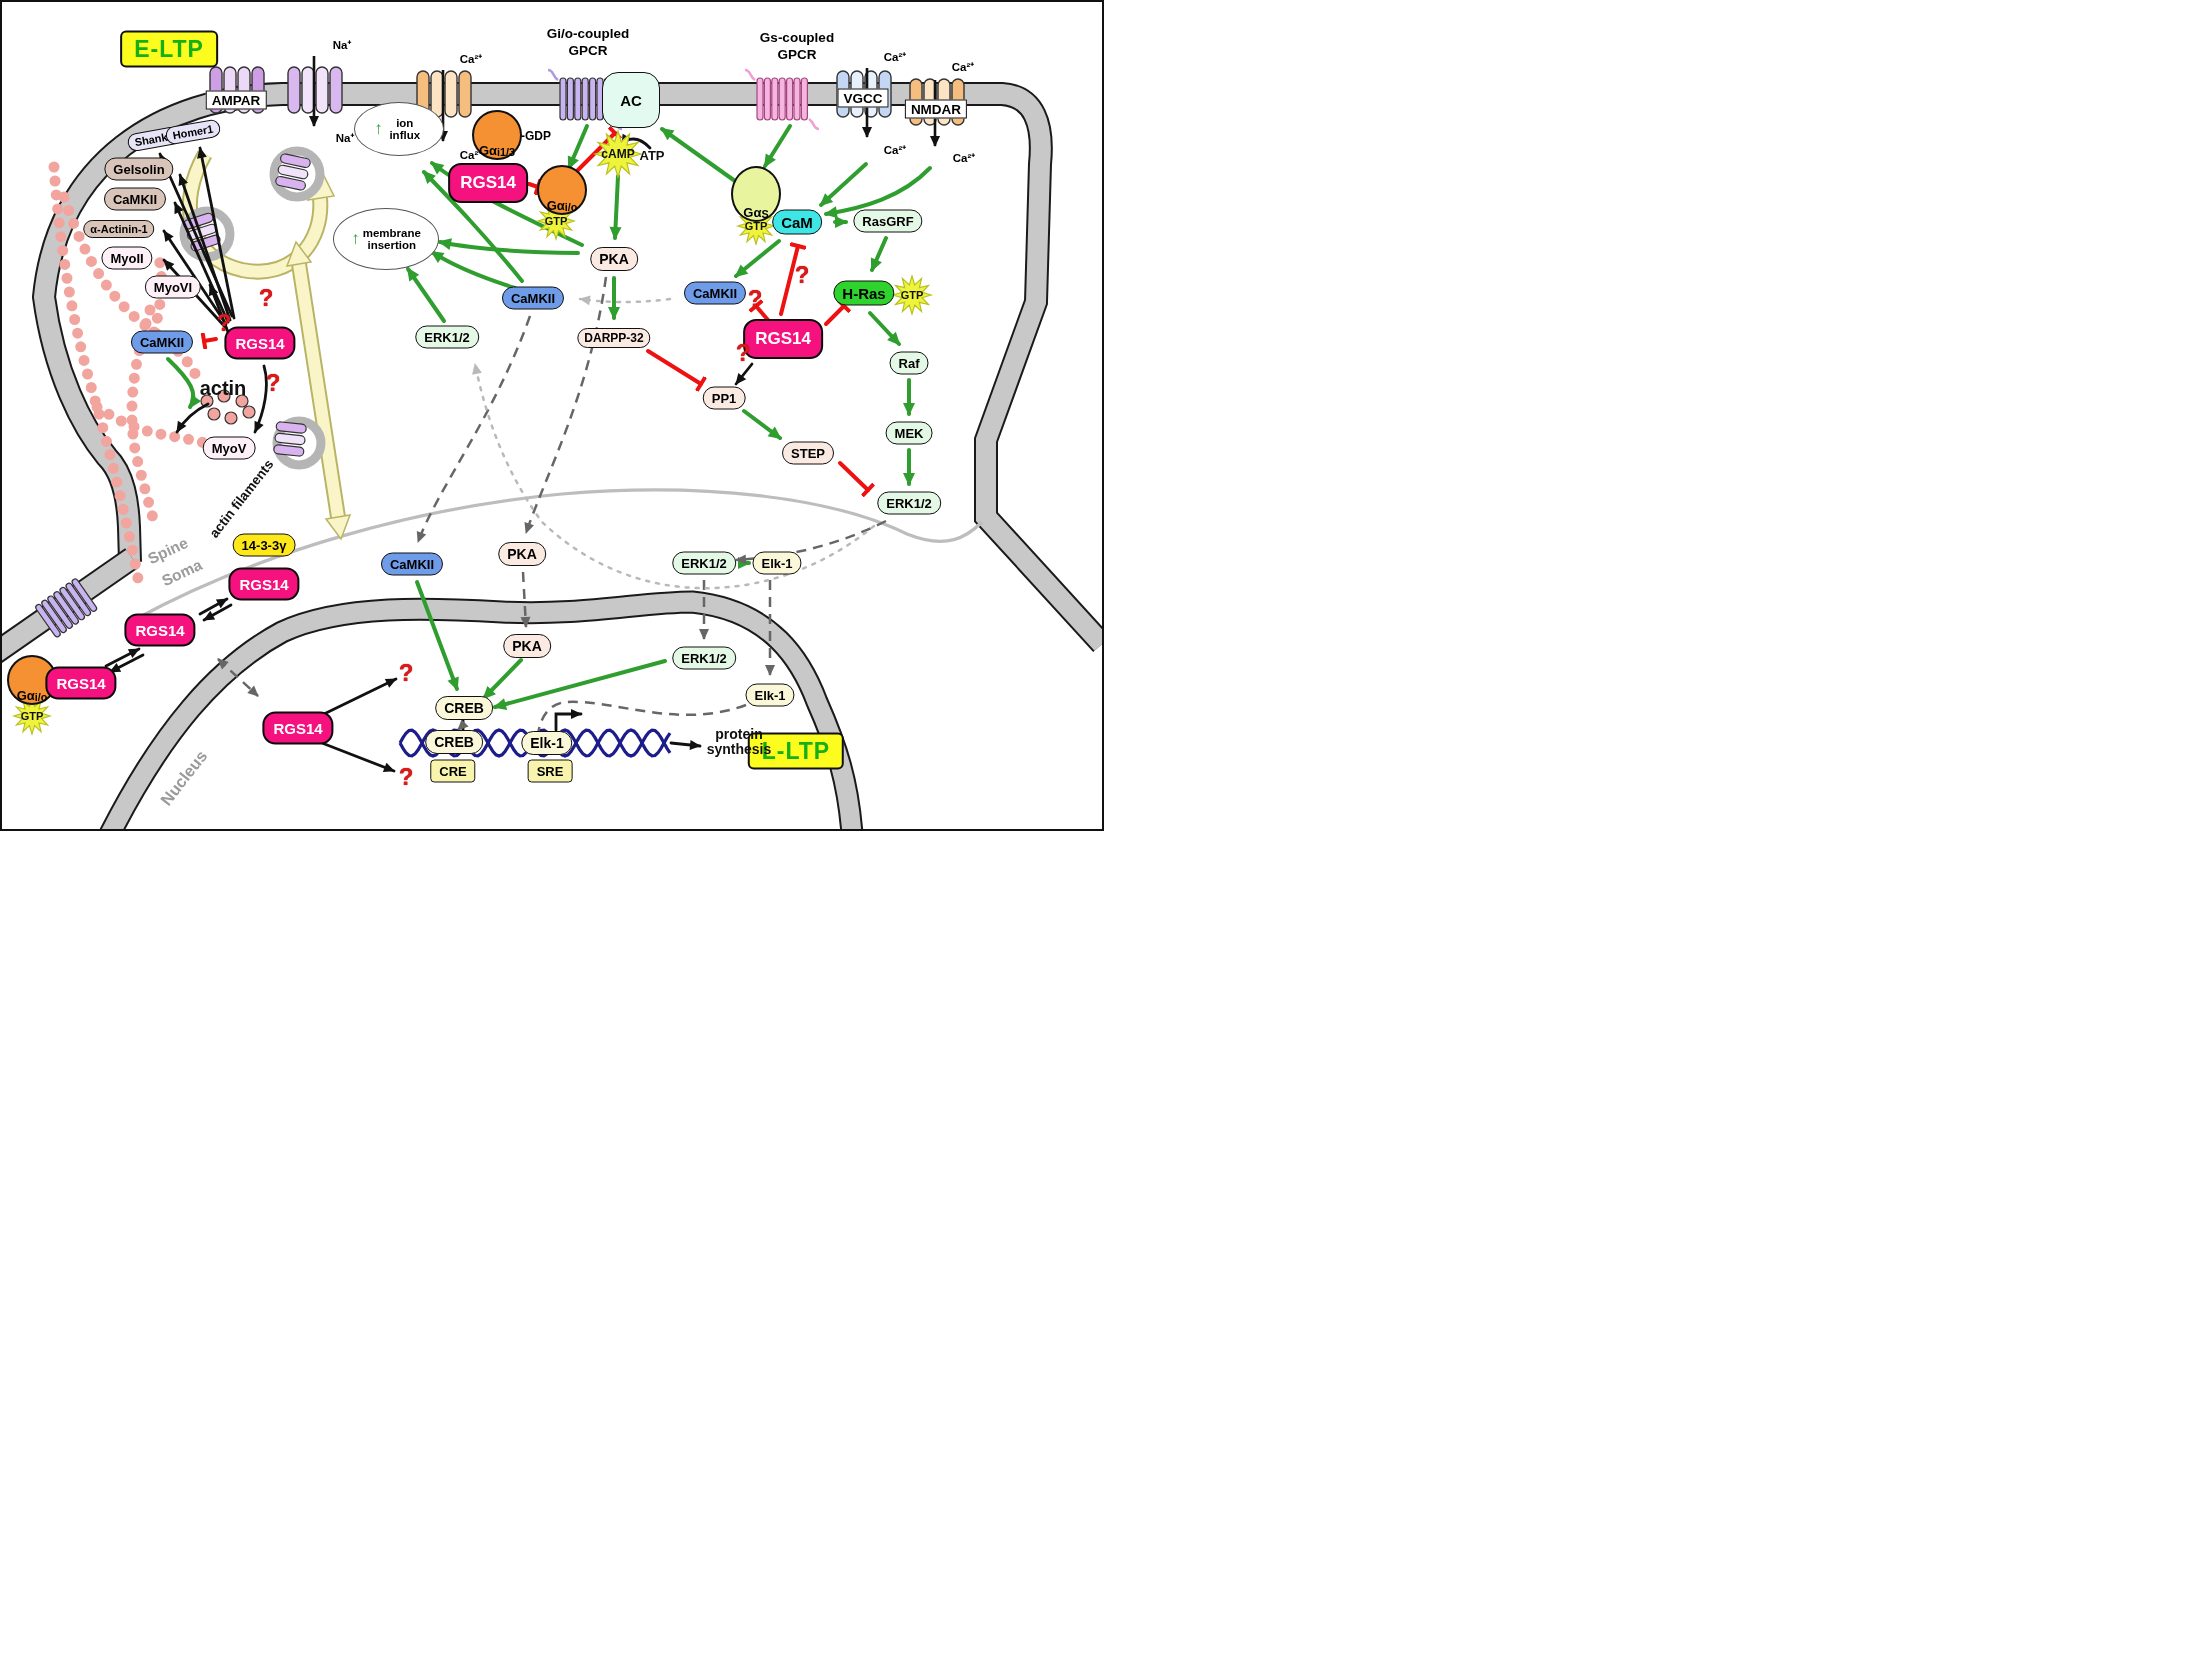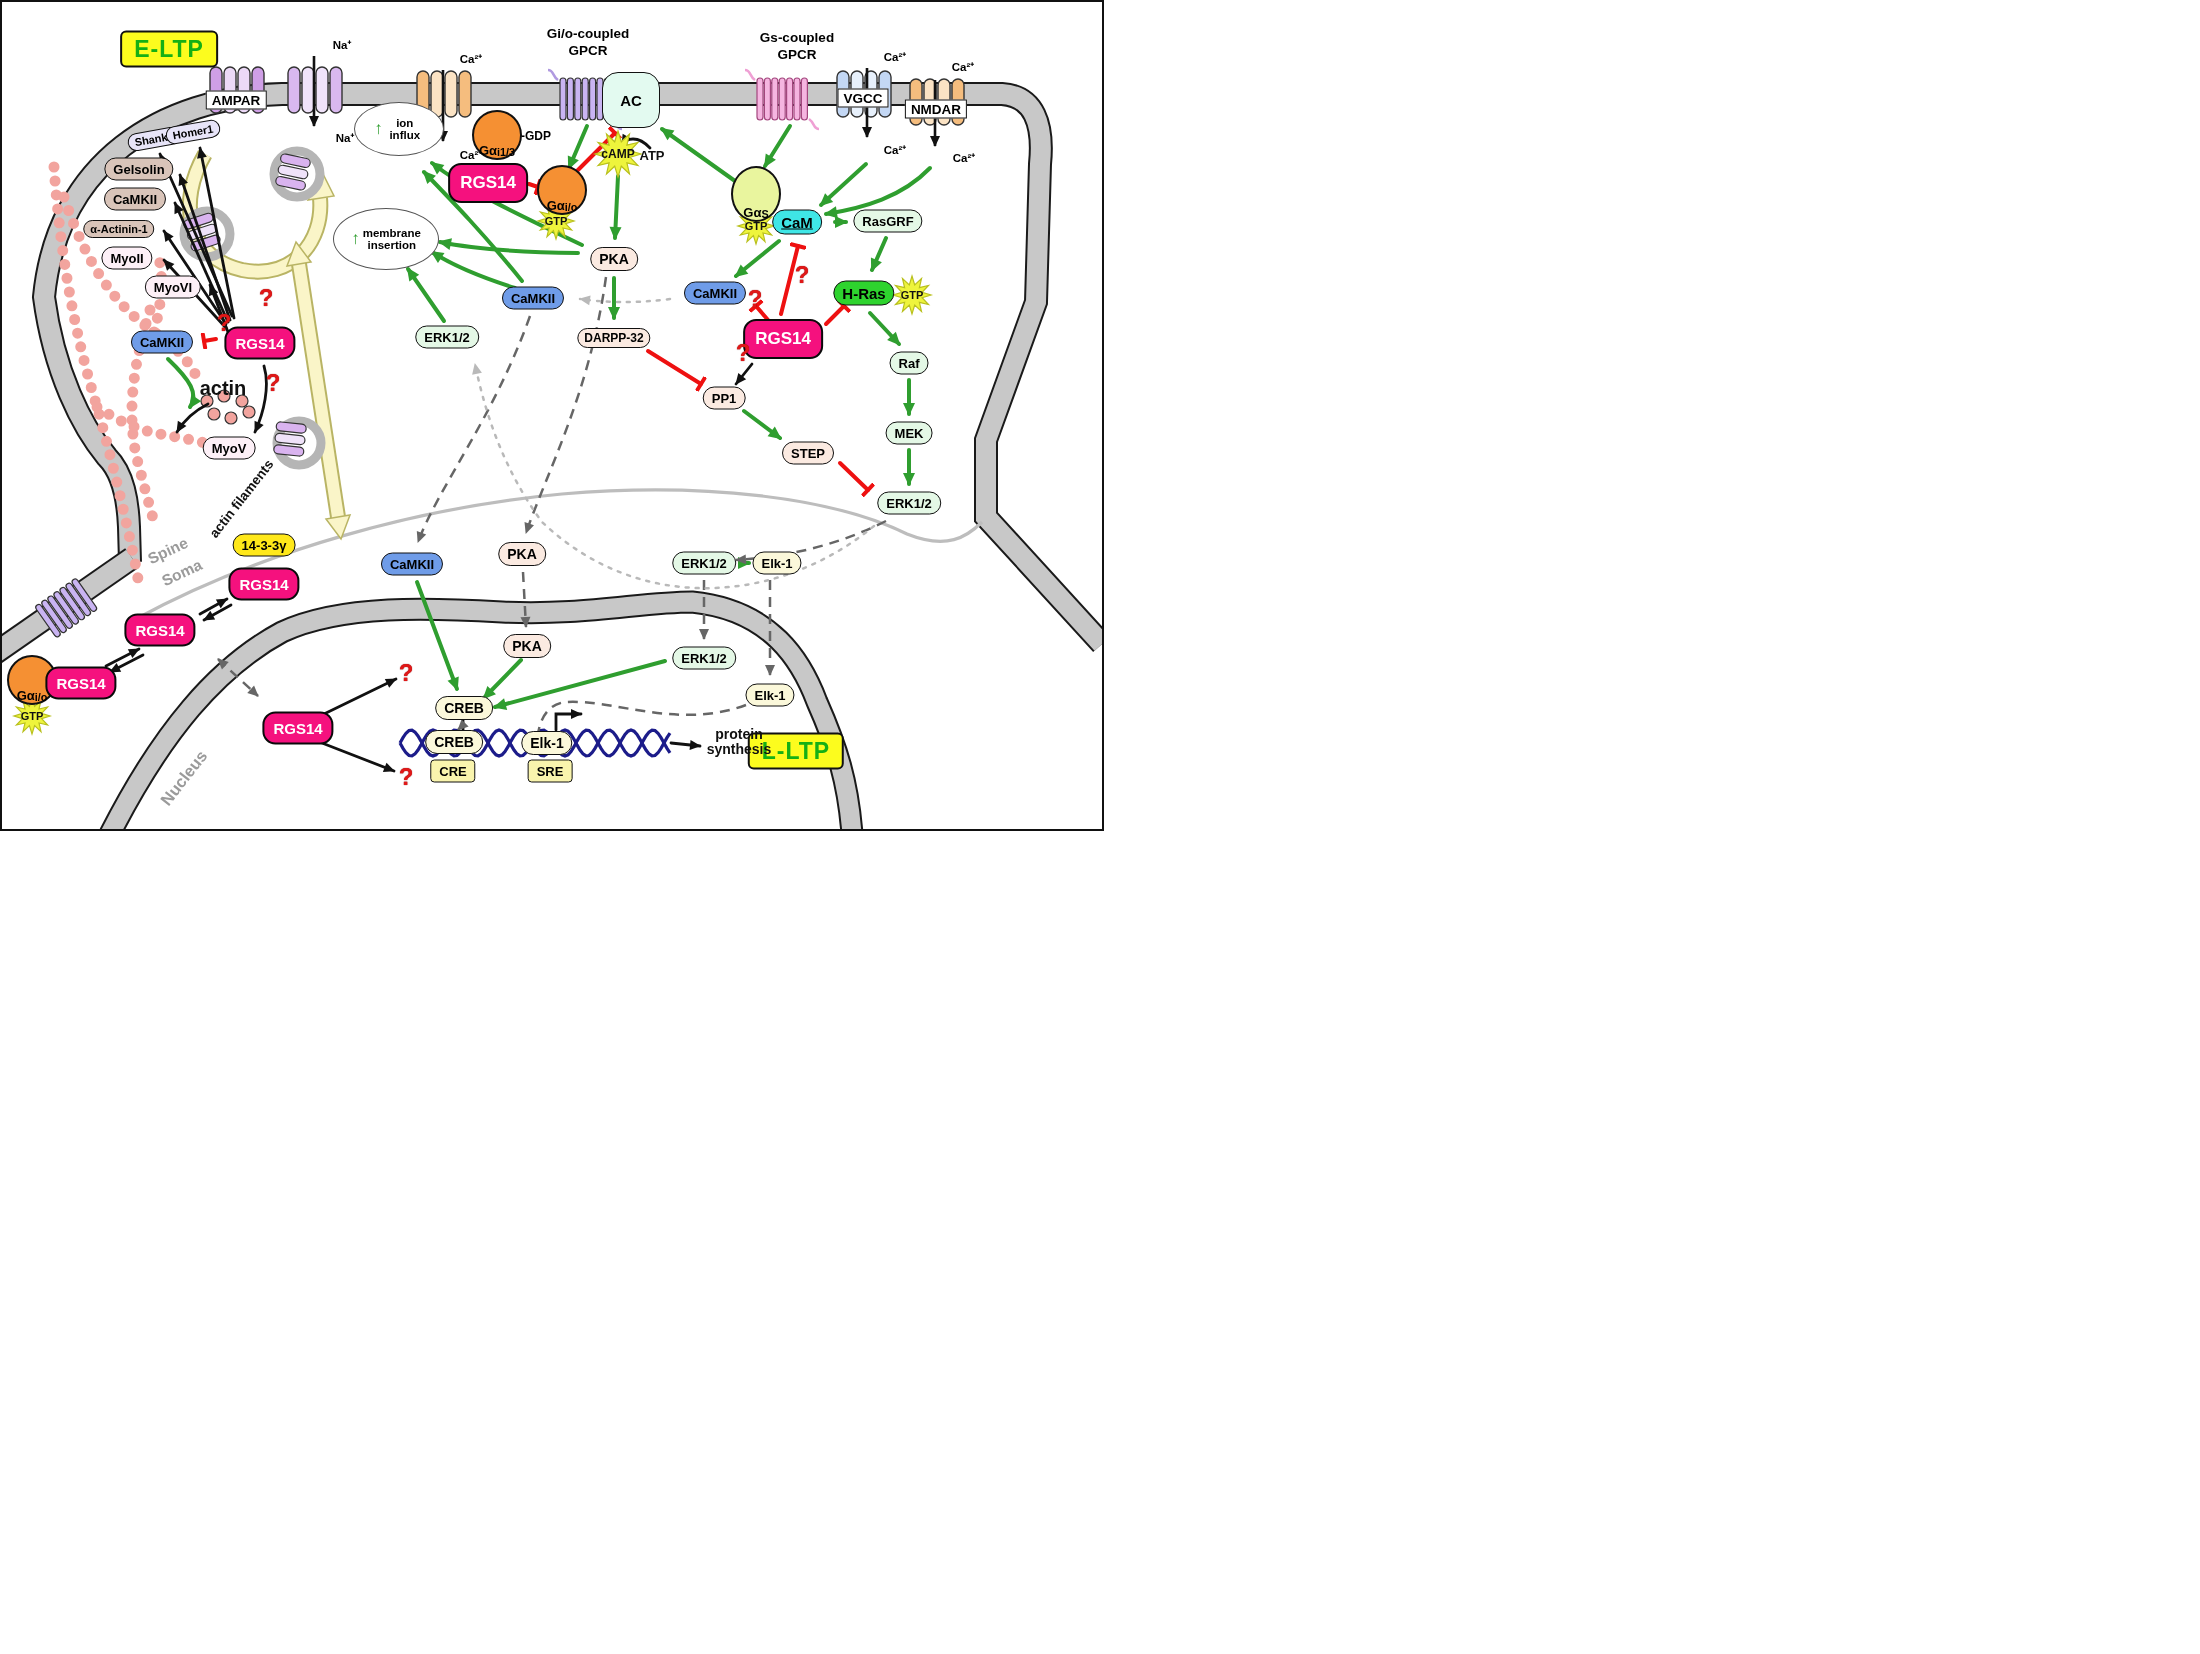--- a/index.html
+++ b/index.html
@@ -4,21 +4,21 @@
 <style>
   html,body{margin:0;padding:0;background:#fff;font-family:"Liberation Sans",sans-serif;}
   #stage{position:relative;width:1100px;height:827px;background:#fff;border:2px solid #111;overflow:hidden;}
   #net{position:absolute;left:0;top:0;}
   .lbl{position:absolute;transform:translate(-50%,-50%);white-space:nowrap;font-weight:bold;color:#111;text-align:center;line-height:1.05;}
   .pill{position:absolute;transform:translate(-50%,-50%);display:flex;align-items:center;justify-content:center;
         border:1.8px solid #111;border-radius:15px;font-weight:bold;background:#fff;font-size:13px;white-space:nowrap;padding:3px 8px;}
   .blue{background:#6f9ce8;}
   .palered{background:#fbeae1;}
   .palegreen{background:#e4f8e6;}
-  .cyan{background:#3fe6e6;text-decoration:underline;}
+  .cyan{background:#3fe6e6;}
   .brightgreen{background:#2ed32e;}
   .cream{background:#fbf8da;}
   .tan{background:#d9c4b9;}
   .lav{background:#e7e4f8;}
   .palepink{background:#fdf0f7;}
   .yellow{background:#ffe81a;}
   .rgs{background:#f5117e;color:#fff;border:2.6px solid #0a0a0a;border-radius:13px;font-size:17px;padding:8px 10px;}
   .gprot{position:absolute;transform:translate(-50%,-50%);display:flex;align-items:flex-end;justify-content:center;
          width:46px;height:46px;border-radius:50%;border:2px solid #111;background:#f59033;font-weight:bold;font-size:13px;}
   .gprot.gs{background:#e9f59e;width:46px;height:52px;border-radius:50%;}

